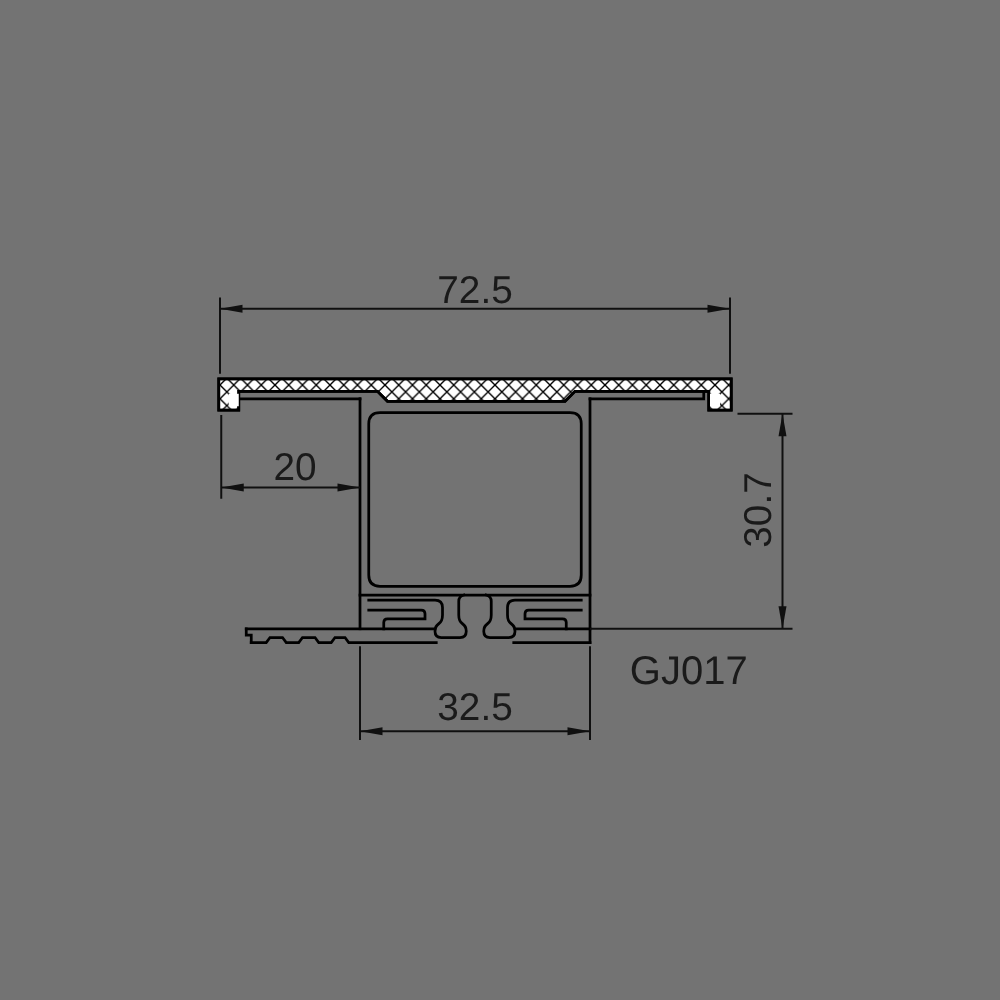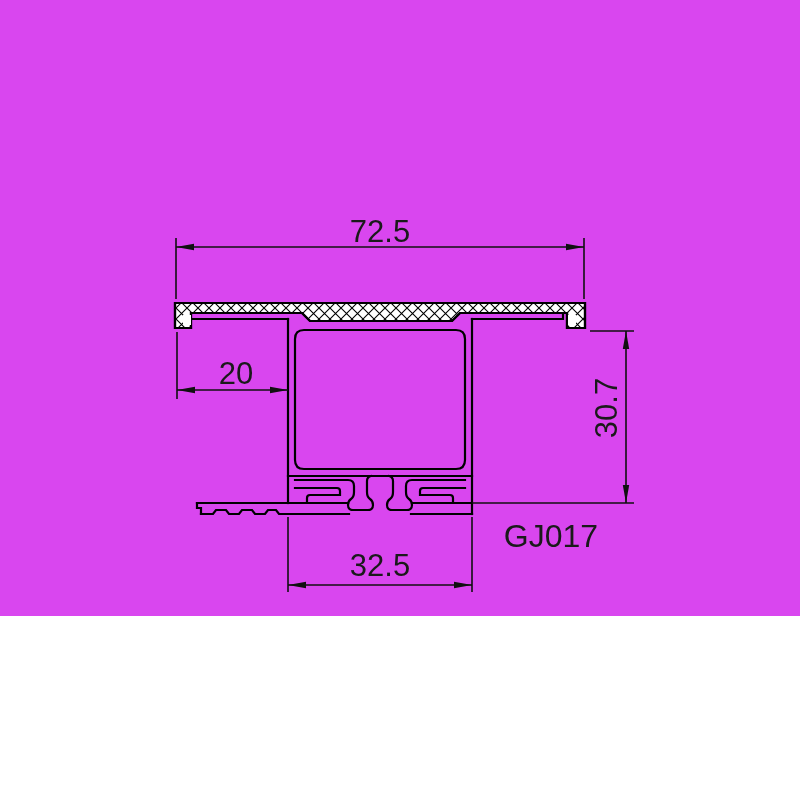--- a/index.html
+++ b/index.html
@@ -5,22 +5,22 @@
   html, body {
     margin: 0;
     padding: 0;
     background: #ffffff;
     width: 800px;
     height: 800px;
     overflow: hidden;
   }
   .canvas-wrap {
     width: 800px;
-    height: 616px;
-    background: #d946ef;
+    height: 800px;
+    background: #737373;
   }
   svg {
     display: block;
   }
   .profile-stroke {
     fill: none;
     stroke: #000000;
     stroke-width: 2.2;
     stroke-linecap: square;
     stroke-linejoin: miter;

